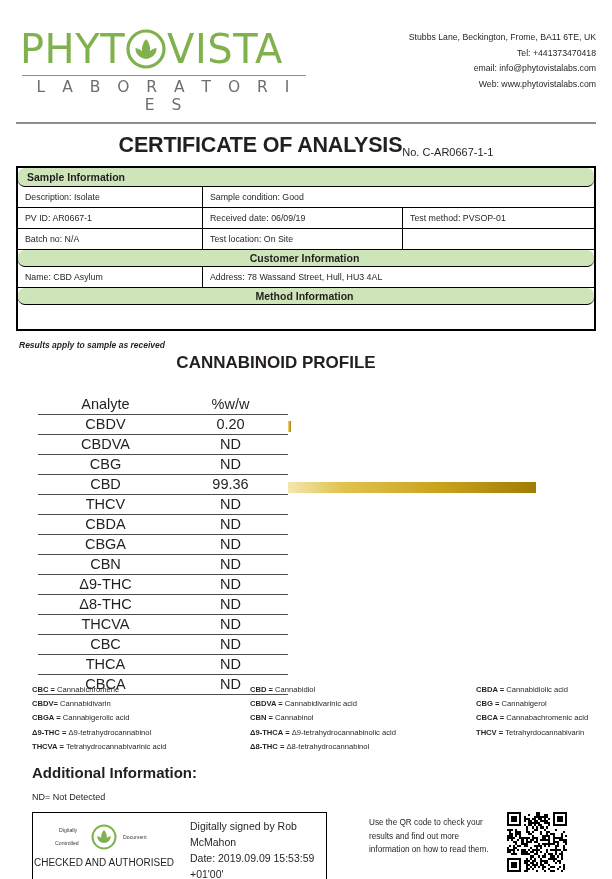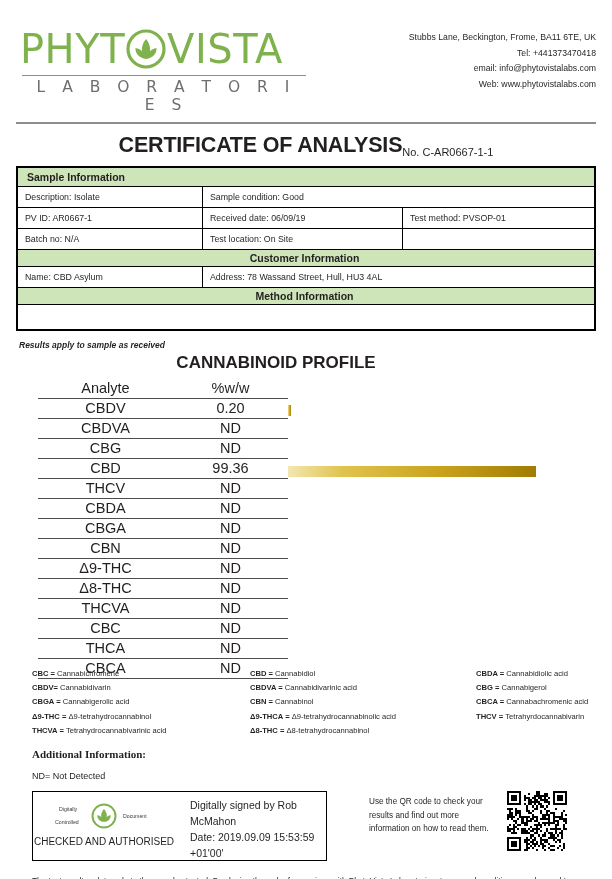--- a/index.html
+++ b/index.html
@@ -33,37 +33,37 @@
 
   
   .title-row { display: flex; align-items: flex-end; justify-content: center; margin-top: 9px; }
   .coa-title { font-size: 21.5px; font-weight: bold; letter-spacing: -0.2px; }
   .coa-no { font-size: 11px; }
 
   
   .info-table { border: 2px solid #000; margin-top: 8px; width: 580px; }
   .band {
     background: #cde5b8; font-weight: bold; font-size: 10.5px;
-    padding: 3px 0 3px 9px; border-bottom: 1px solid #000;
+    padding: 3px 0 3px 9px; border-bottom: 1px solid #000; border-radius: 7px;
   }
   .band.thin { padding: 2px 12px 2px 9px; text-align: center; }
   .irow { display: flex; border-bottom: 1px solid #000; }
   .irow:last-child { border-bottom: none; }
   .icell { font-size: 8.8px; padding: 5px 0 5px 7px; border-right: 1px solid #000; }
   .icell:last-child { border-right: none; }
   .c1 { width: 185px; } .c2 { width: 200px; } .c3 { flex: 1; }
   .c-wide { width: 185px; } .c-rest { flex: 1; }
   .empty-row { height: 24px; }
 
   
   .results-note { font-size: 8.5px; font-style: italic; font-weight: bold; margin: 9px 0 0 3px; }
   .profile-title { text-align: center; font-size: 17px; font-weight: bold; margin-top: 3px; padding-right: 60px; }
 
   
-  .profile-area { position: relative; margin-top: 6px; height: 282px; }
+  .profile-area { position: relative; margin-top: 22px; height: 282px; }
   .analyte-table { width: 250px; margin-left: 22px; border-collapse: collapse; }
   .analyte-table th, .analyte-table td {
     font-size: 14.5px; font-weight: 400; text-align: center;
     padding: 1px 0 2px 0; border-bottom: 1.3px solid #4d4d4d;
   }
   .analyte-table th { font-size: 14.5px; }
   .analyte-table .col-a { width: 135px; }
   .analyte-table .col-v { width: 115px; }
   .chart-layer { position: absolute; left: 272px; top: 0; right: 0; height: 282px; }
   .bar {
@@ -71,21 +71,21 @@
     background: linear-gradient(to right, #f4e6b0 0%, #e0c34e 22%, #c9a21c 62%, #a07c05 100%);
   }
 
   
   .abbrev { display: flex; margin-top: 6px; padding-left: 16px; }
   .abbrev-col { font-size: 7.6px; line-height: 14.2px; }
   .ac1 { width: 218px; } .ac2 { width: 226px; } .ac3 { flex: 1; }
   .abbrev b { font-weight: bold; }
 
   
-  .addl-title { font-size: 11px; font-weight: bold; margin: 10px 0 0 16px; font-family: Liberation Serif, serif; }
+  .addl-title { font-size: 15px; font-weight: bold; margin: 10px 0 0 16px; }
   .addl-text { font-size: 9px; margin: 11px 0 0 16px; }
 
   
   .sig-area { display: flex; align-items: flex-start; margin-top: 10px; padding-left: 16px; }
   .sig-box { width: 295px; height: 70px; border: 1px solid #000; display: flex; }
   .seal-side { width: 152px; position: relative; }
   .seal-graphic { position: relative; width: 152px; height: 44px; }
   .seal-txt { position: absolute; font-size: 5.2px; color: #3a3a3a; }
   .seal-t1 { left: 26px; top: 14px; } .seal-t2 { left: 22px; top: 27px; }
   .seal-t3 { left: 90px; top: 21px; }

